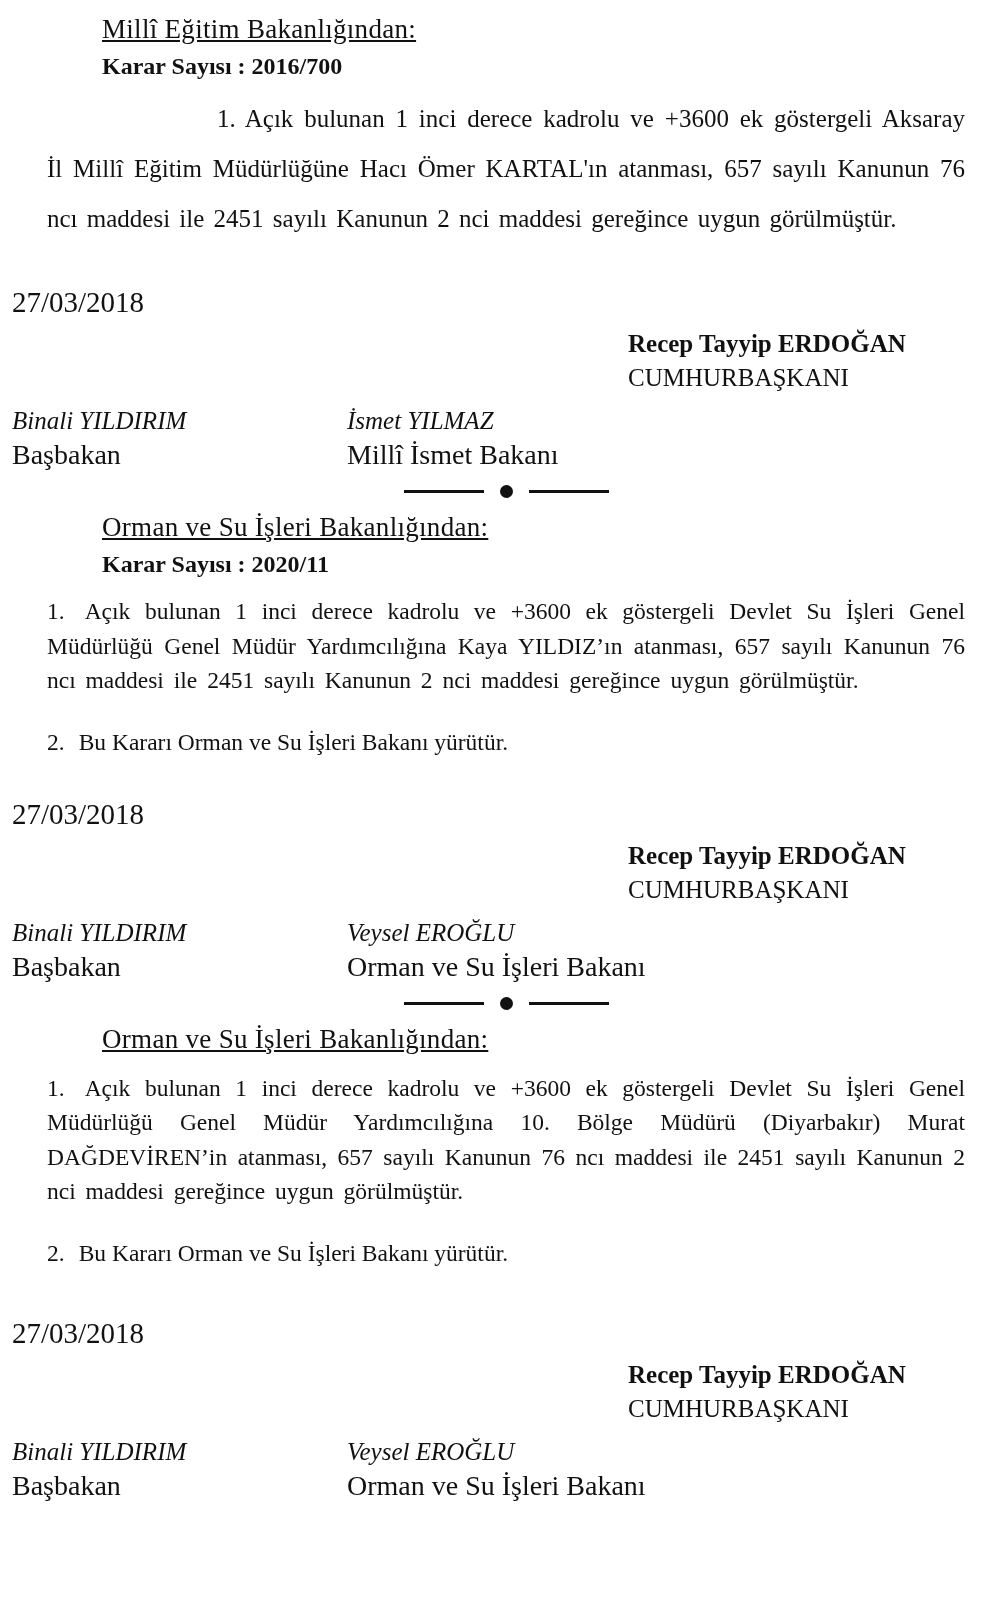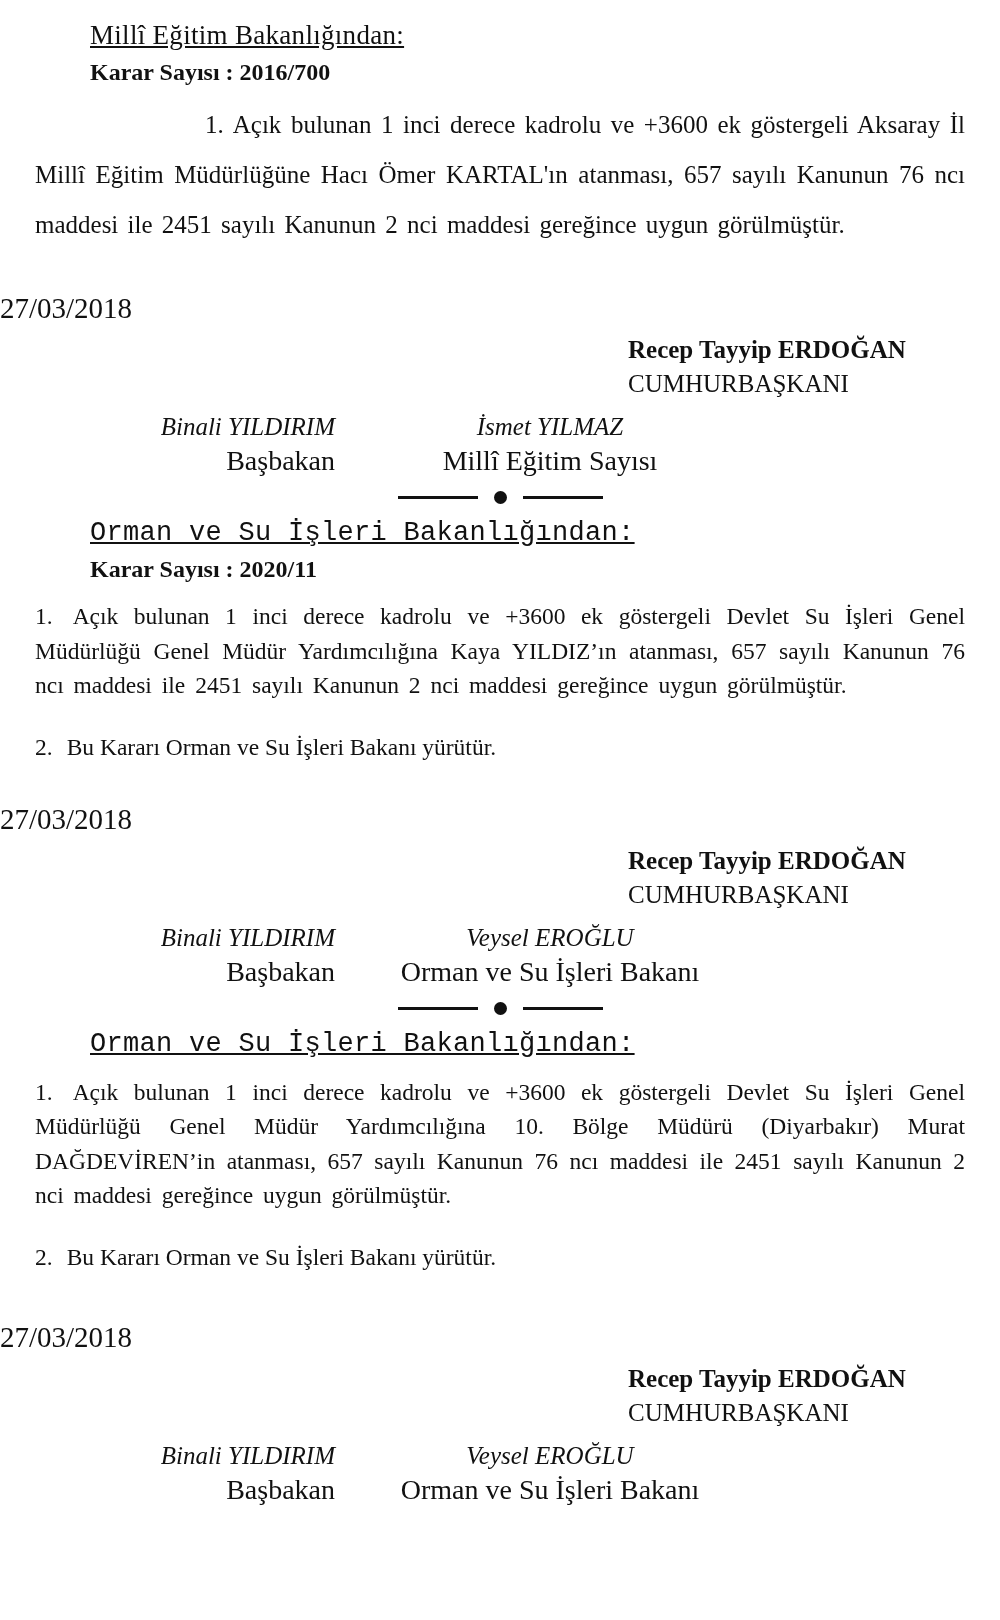--- a/index.html
+++ b/index.html
@@ -4,21 +4,21 @@
 <style>
   html, body { margin: 0; padding: 0; }
   body {
     width: 1000px;
     height: 1620px;
     background: #ffffff;
     color: #111111;
     font-family: "Liberation Serif", "DejaVu Serif", serif;
     overflow: hidden;
   }
-  .page { padding-top: 20px; }
+  .page { padding-top: 14px; margin-left: 12px; }
 
   .ministry-heading {
     margin: 0 0 0 90px;
     font-size: 27px;
     font-weight: 400;
     text-decoration: underline;
     letter-spacing: 0.3px;
   }
   .decision-no {
     margin: 8px 0 0 90px;
@@ -75,37 +75,37 @@
     margin: 8px 42px 0 auto;
     text-align: left;
   }
   .president-name { font-size: 25px; font-weight: 700; line-height: 34px; }
   .president-title { font-size: 25px; font-weight: 400; line-height: 34px; }
 
   .signatories {
     display: flex;
     margin-top: 10px;
   }
-  .sig-col-1 { width: 335px; text-align: right; }
-  .sig-col-2 { width: 430px; text-align: center; }
+  .sig-col-1 { width: 335px; text-align: left; }
+  .sig-col-2 { width: 430px; }
   .sig-name { font-size: 25px; font-style: italic; line-height: 32px; }
   .sig-title { font-size: 28px; line-height: 32px; margin-top: 2px; }
 
   .separator {
     display: flex;
     align-items: center;
     justify-content: center;
     margin-top: 14px;
     margin-bottom: 14px;
     gap: 16px;
   }
   .separator .line { width: 80px; height: 3px; background: #111; }
   .separator .dot { width: 13px; height: 13px; border-radius: 50%; background: #111; }
 
-  .sec-b-head { margin-top: 12px; font-family: Liberation Mono, monospace; }
+  .sec-b-head { margin-top: 12px; }
 </style>
 </head>
 <body>
 
 <div class="page">
 
   <section>
     <h2 class="ministry-heading">Millî Eğitim Bakanlığından:</h2>
     <div class="decision-no">Karar Sayısı : 2016/700</div>
 
@@ -119,21 +119,21 @@
       <div class="president-title">CUMHURBAŞKANI</div>
     </div>
 
     <div class="signatories">
       <div class="sig-col-1">
         <div class="sig-name">Binali YILDIRIM</div>
         <div class="sig-title">Başbakan</div>
       </div>
       <div class="sig-col-2">
         <div class="sig-name">İsmet YILMAZ</div>
-        <div class="sig-title">Millî Eğitim Sayısı</div>
+        <div class="sig-title">Millî İsmet Bakanı</div>
       </div>
     </div>
 
     <div class="separator">
       <span class="line"></span>
       <span class="dot"></span>
       <span class="line"></span>
     </div>
   </section>
 

